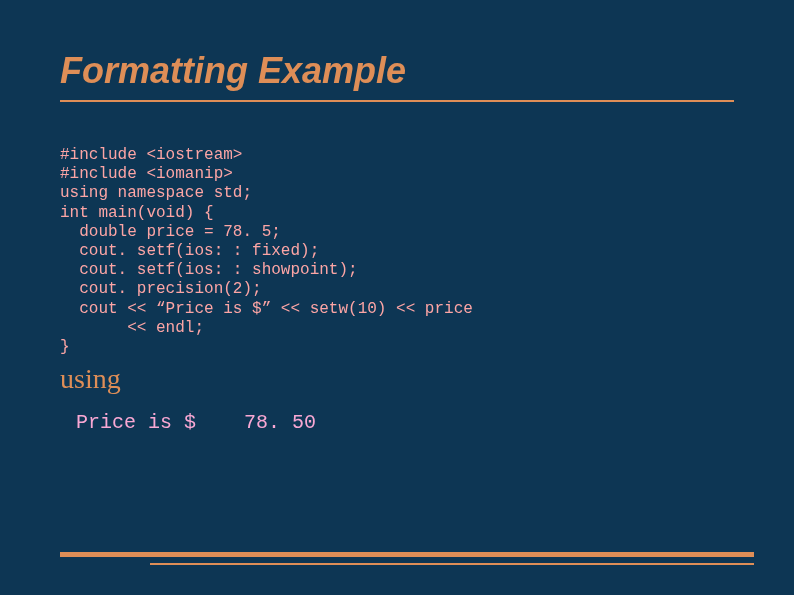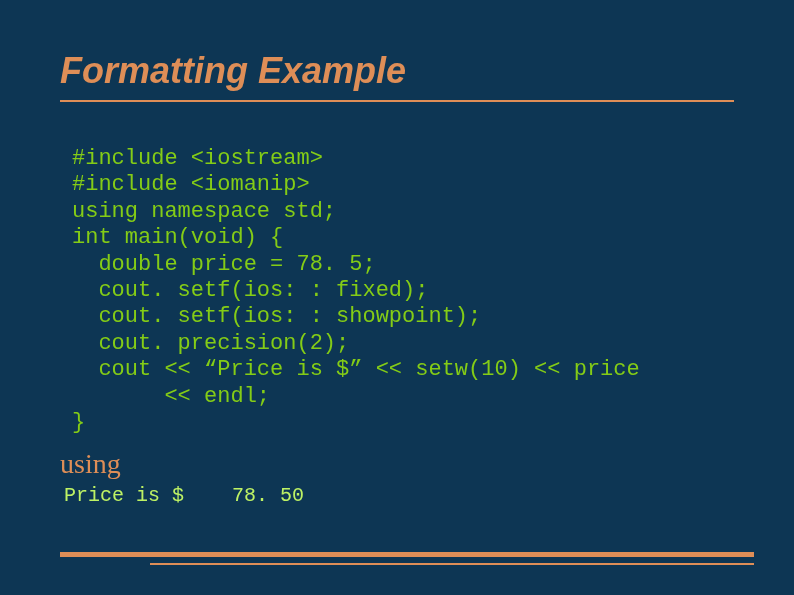--- a/index.html
+++ b/index.html
@@ -25,38 +25,38 @@
     color: #de8e57;
     margin: 0 0 4px 0;
   }
   .title-rule {
     height: 2px;
     background: #de8e57;
     margin: 8px 0 44px 0;
   }
   .code {
     font-family: "Courier New", Courier, monospace;
-    font-size: 22px;
-    color: #84cc16;
+    font-size: 16px;
+    color: #fca5a5;
     line-height: 1.2;
     white-space: pre;
-    margin: 12px;
+    margin: 0;
   }
   .gives {
     font-family: Georgia, "Times New Roman", serif;
     font-size: 28px;
     color: #de8e57;
     margin: 6px 0 2px 0;
   }
   .output {
     font-family: "Courier New", Courier, monospace;
     font-size: 20px;
-    color: #bef264;
+    color: #f9a8d4;
     white-space: pre;
-    margin: 4px;
+    margin: 16px;
   }
   .bottom-rule-thick {
     position: absolute;
     left: 60px;
     right: 40px;
     top: 552px;
     height: 5px;
     background: #de8e57;
   }
   .bottom-rule-thin {

